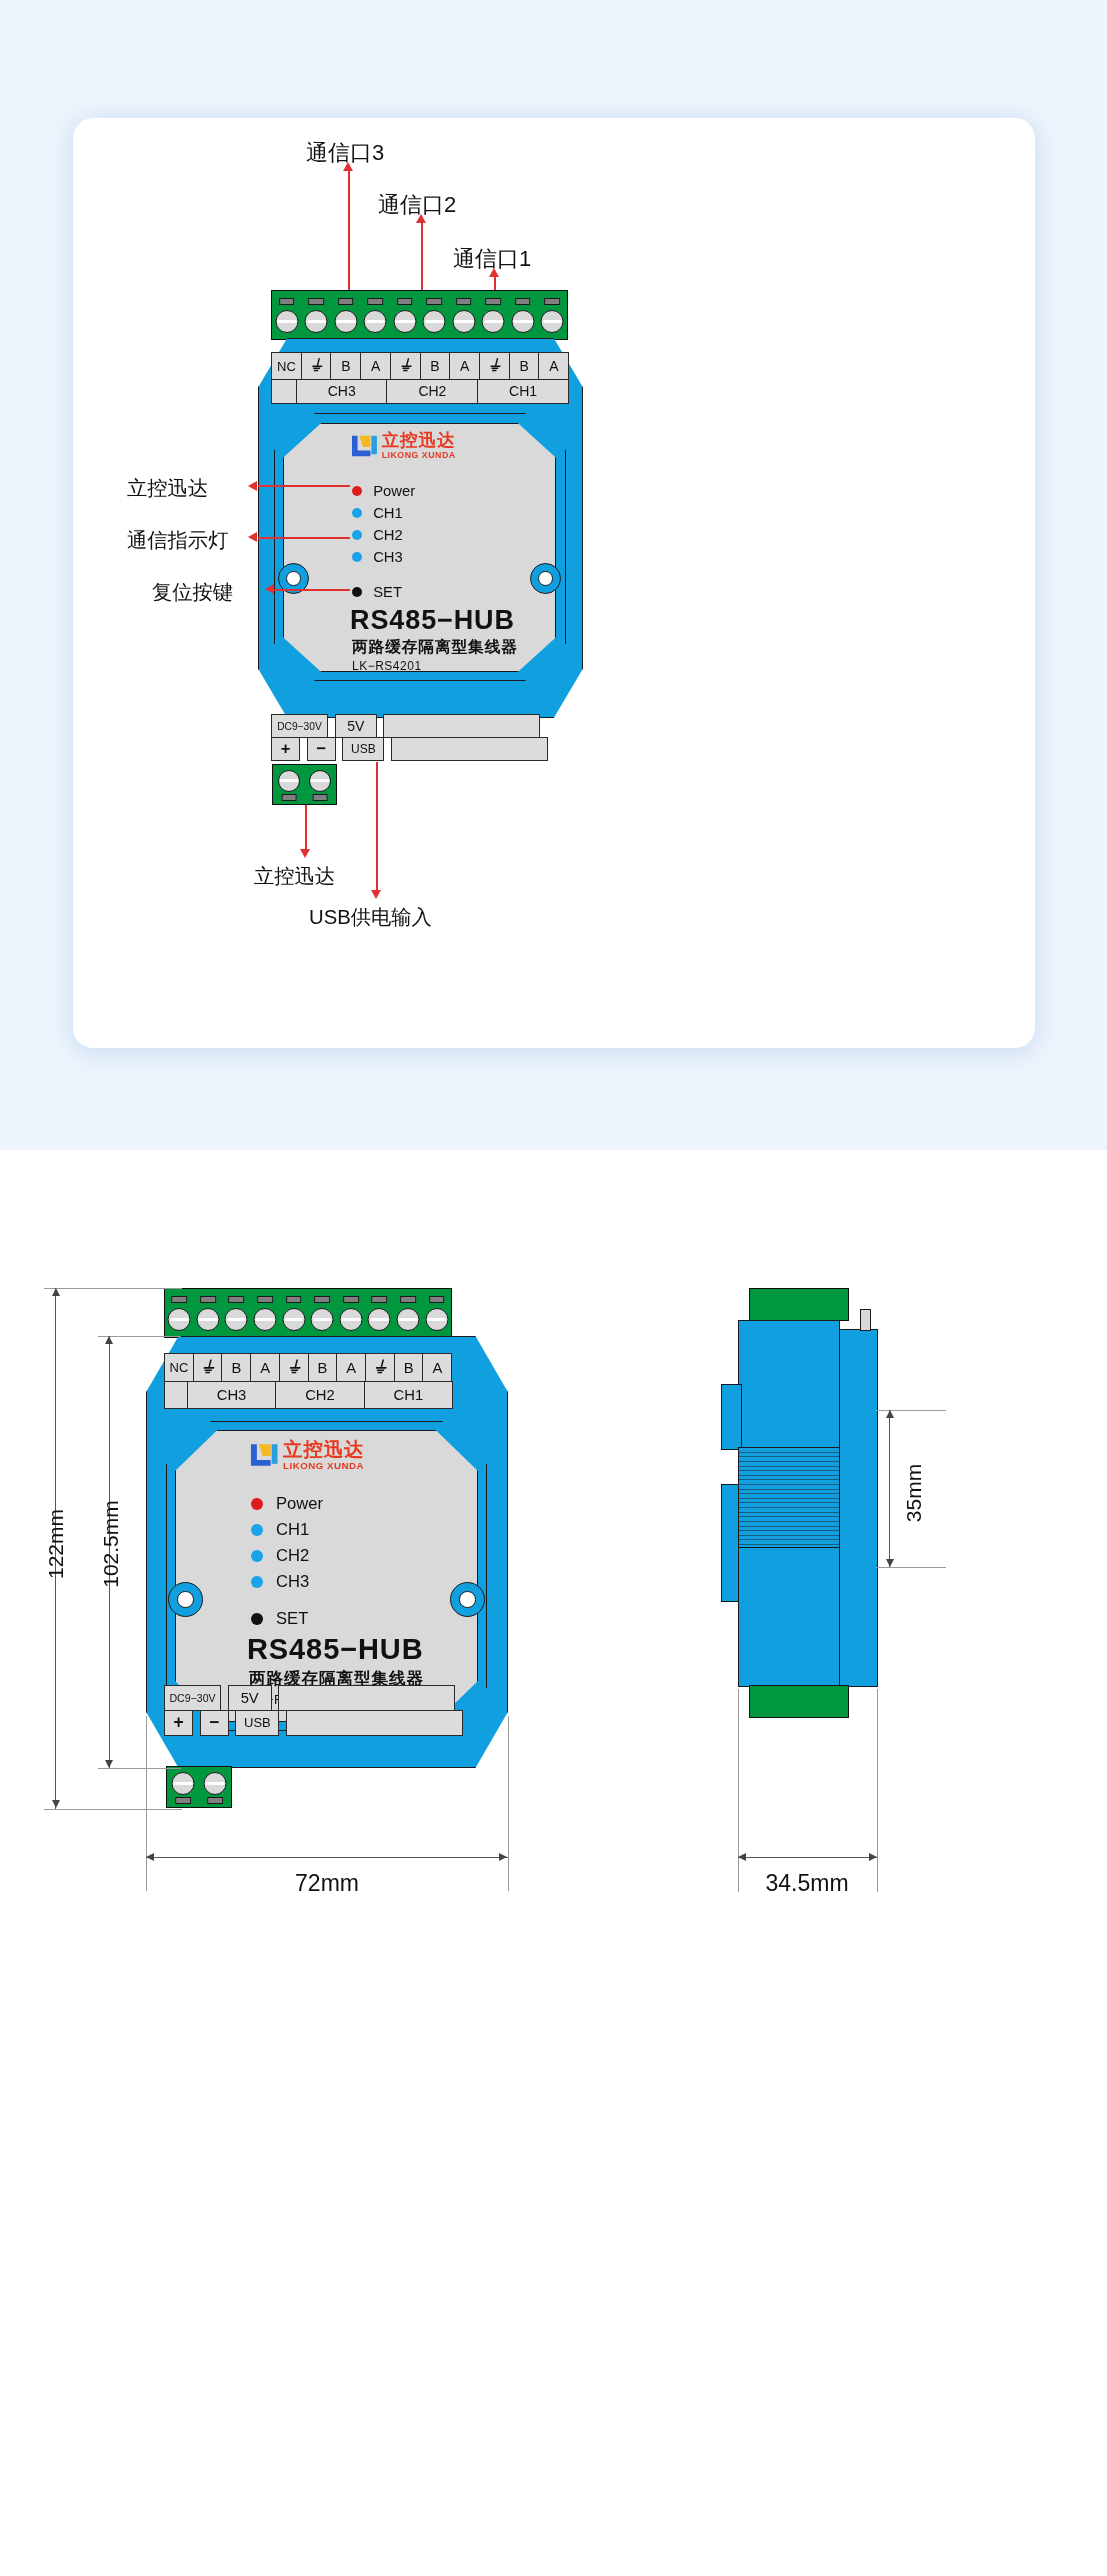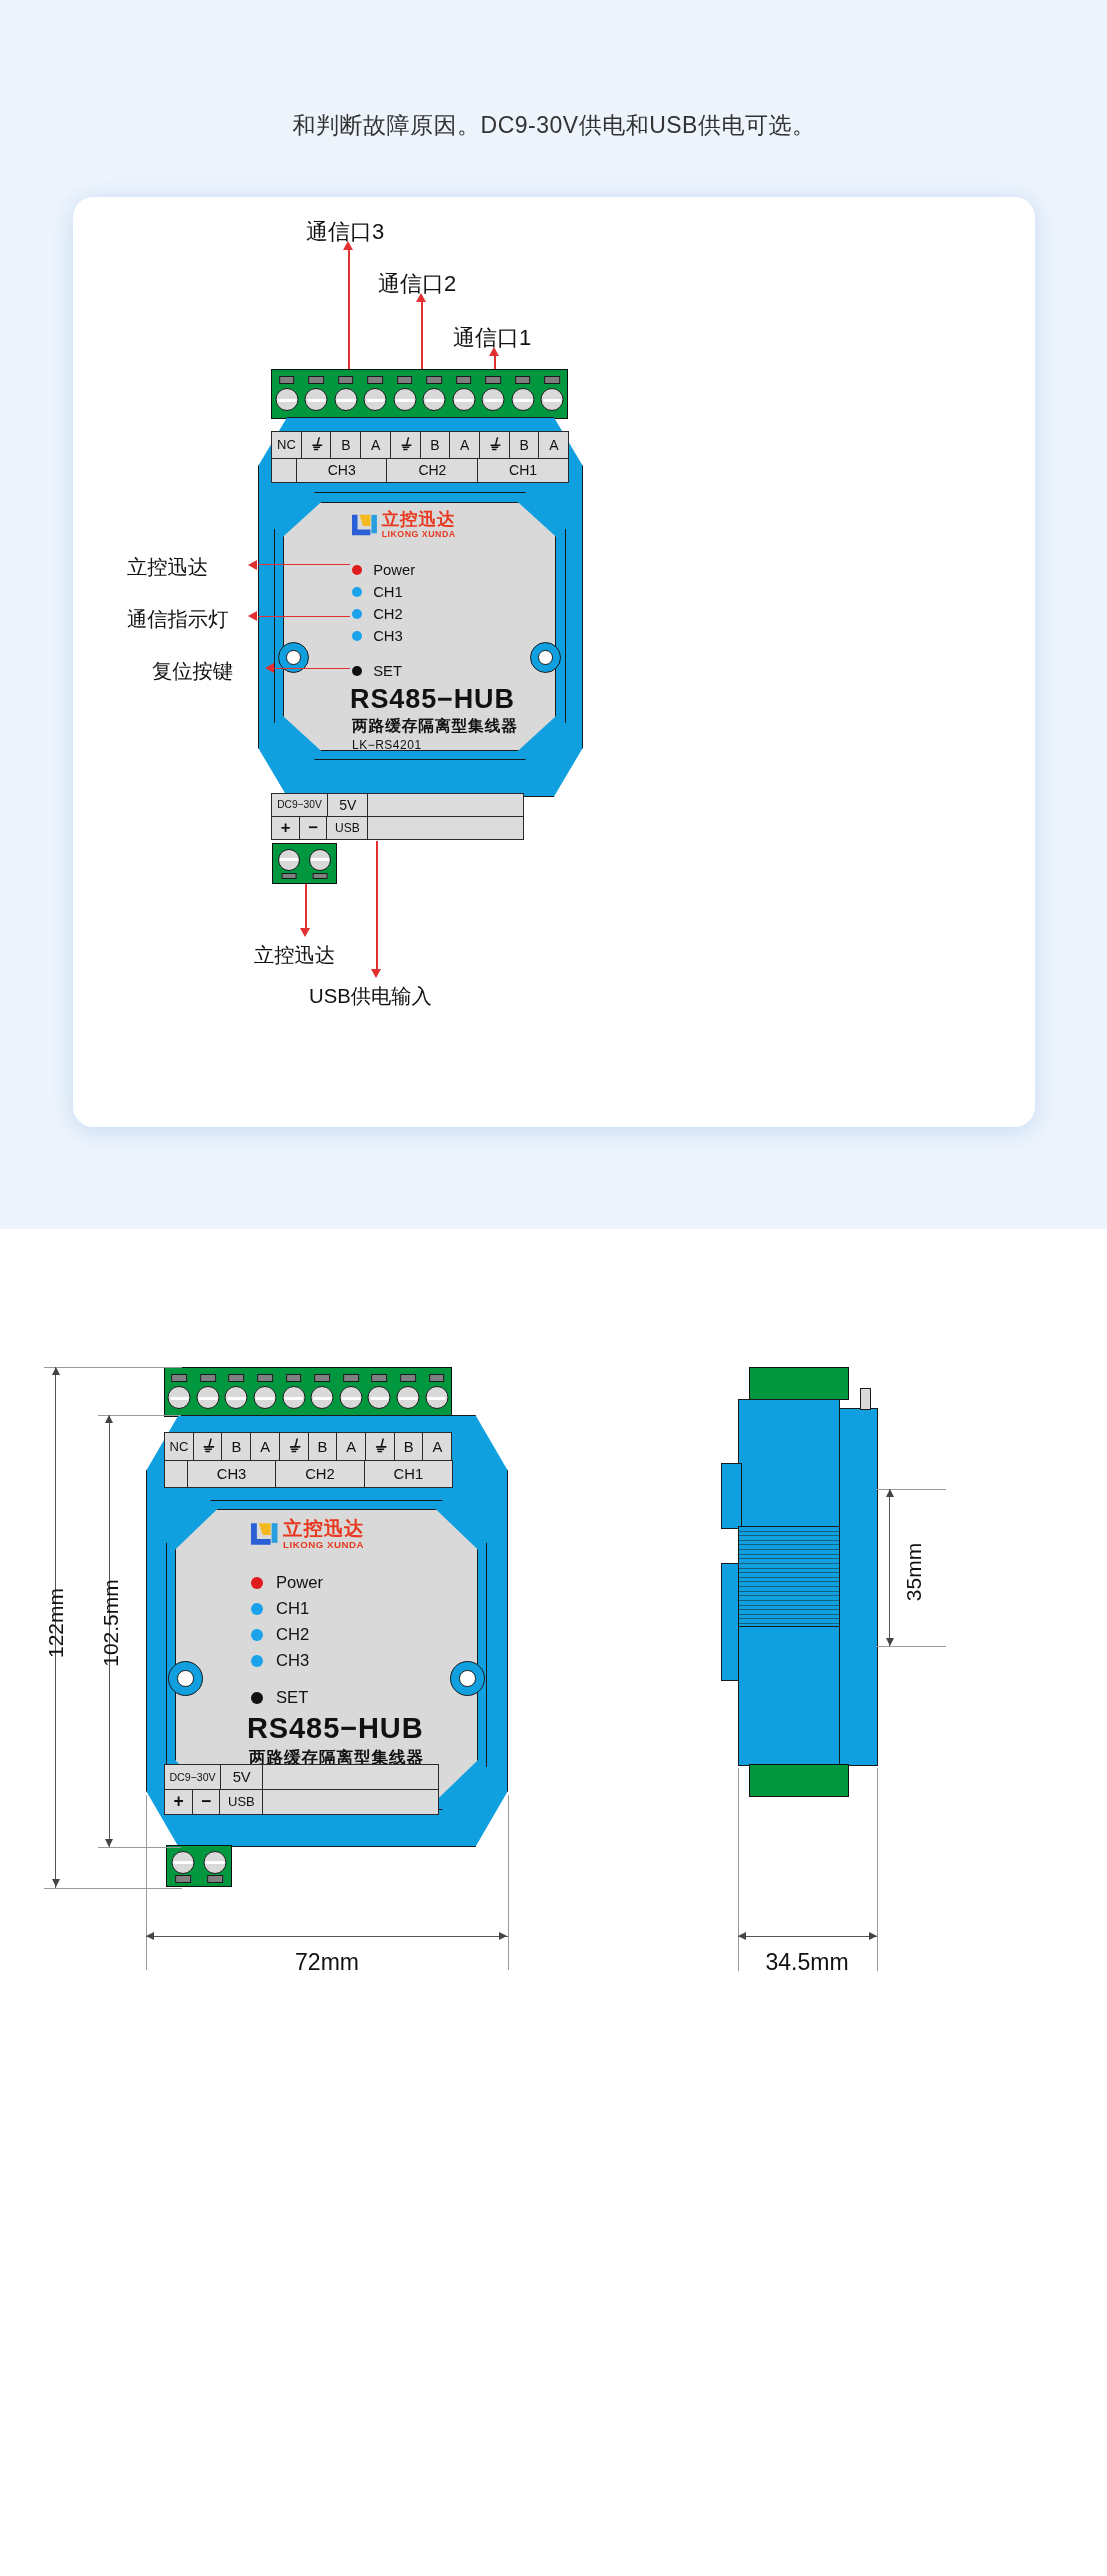--- a/index.html
+++ b/index.html
@@ -162,21 +162,21 @@
   }
   .mount-hole::after {
     content:"";
     width:44%; height:44%;
     background:#ffffff;
     border-radius:50%;
     border:1.3px solid #1a1a1a;
   }
 
   .pwr-table { position:absolute; display:flex; flex-direction:column; }
-  .pwr-r1, .pwr-r2 { display:flex; }
+  .pwr-r1, .pwr-r2 { display:flex;gap:8px; }
   .pwr-r2 { margin-top:-1.3px; }
   .pwr-cell {
     background:#dcdcdc; border:1.3px solid #2a2a2a;
     display:flex; align-items:center; justify-content:center;
     color:#111; margin-right:-1.3px;
   }
   .pwr-blank { background:#dcdcdc; border:1.3px solid #2a2a2a; margin-right:-1.3px; }
 
   .dev-green-bot {
     position:absolute;
@@ -243,21 +243,20 @@
   .sv-fins .fin { position:absolute; left:0; right:0; height:0.9px; background:#1a3a4a; opacity:0.65; }
   .sv-tab { position:absolute; background:#d9d9d9; border:1.3px solid #1a1a1a; }
 </style>
 </head>
 <body>
 
 <div class="section-one">
 
 
   <div class="sec-desc">
-    <div>和判断故障原因。DC9-30V供电和USB供电可选。</div>
   </div>
 
   <div class="white-card">
 
     <div class="callout-lbl" style="left:233px; top:20.3px; font-size:22px;">通信口3</div>
     <div class="callout-lbl" style="left:305px; top:72px; font-size:22px;">通信口2</div>
     <div class="callout-lbl" style="left:380px; top:126px; font-size:22px;">通信口1</div>
 
     <div class="arrow-line v" style="left:275px; top:50px; height:122px;"></div>
     <div class="arrow-head ah-up" style="left:270px; top:44px;"></div>

